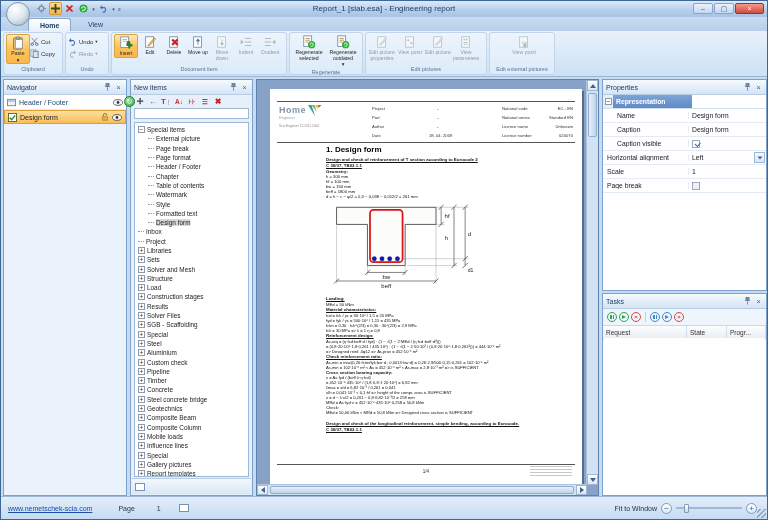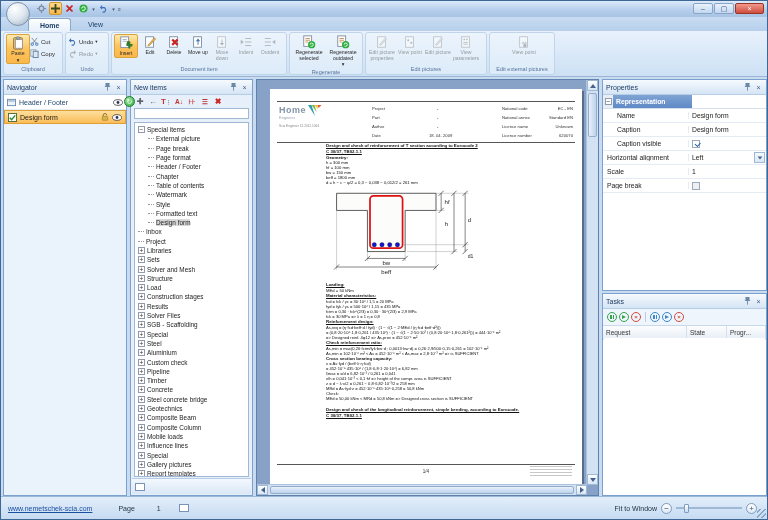--- a/index.html
+++ b/index.html
@@ -209,20 +209,21 @@
       <span class="qcaret">▾</span>
       <span class="qbtn">
         <svg class="ic9" viewBox="0 0 10 10">
             <path d="M2 4h4a3 3 0 0 1 0 5H4" fill="none" stroke="#3f6fb5" stroke-width="1.3"></path>
             <path d="M3.5 1.2 1 4l2.5 2.2z" fill="#3f6fb5"></path>
           </svg>
       </span>
       <span class="qcaret">▾</span>
       <span class="qcaret">≡</span>
     </div>
+    <div id="title-text">Report_1 [slab.esa] - Engineering report</div>
     <div id="winctl">
       <div class="wc">–</div>
       <div class="wc">▢</div>
       <div class="wc wc-close">×</div>
     </div>
   </div>
 
   <div id="tabrow">
     <div class="tab active">Home</div>
     <div class="tab inactive">View</div>
@@ -701,20 +702,21 @@
         <div class="hf-lbl" style="left:225px;top:20px">Licence name</div>
         <div class="hf-lbl" style="left:225px;top:29px">Licence number</div>
         <div class="hf-val" style="right:2px;top:2px;text-align:right">EC - EN</div>
         <div class="hf-val" style="right:2px;top:11px;text-align:right">Standard EN</div>
         <div class="hf-val" style="right:2px;top:20px;text-align:right">Unknown</div>
         <div class="hf-val" style="right:2px;top:29px;text-align:right">620070</div>
       </div>
 
       <div id="pg-body">
         <div id="doc-lines-before">
+            <div class="dl dl-h1">1. Design form</div>
             <div class="dl dl-u">Design and check of reinforcement of T section according to Eurocode 2</div>
             <div class="dl dl-u">C 30/37, TB02.1.1</div>
             <div class="dl dl-u">Geometry:</div>
             <div class="dl dl-n">h = 300 mm</div>
             <div class="dl dl-n">hf = 100 mm</div>
             <div class="dl dl-n">bw = 150 mm</div>
             <div class="dl dl-n">beff = 1800 mm</div>
             <div class="dl dl-n">d = h − c − φ/2 = 0,3 − 0,038 − 0,012/2 = 261 mm</div>
           </div>
 

